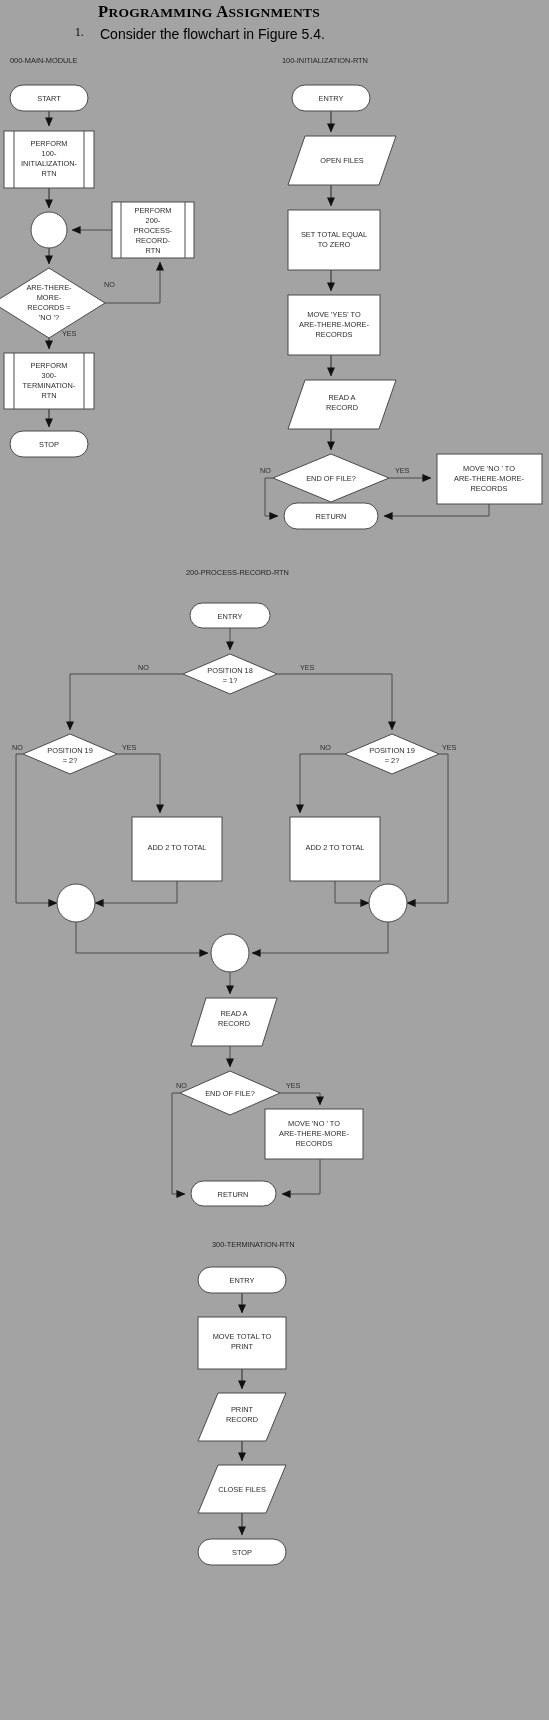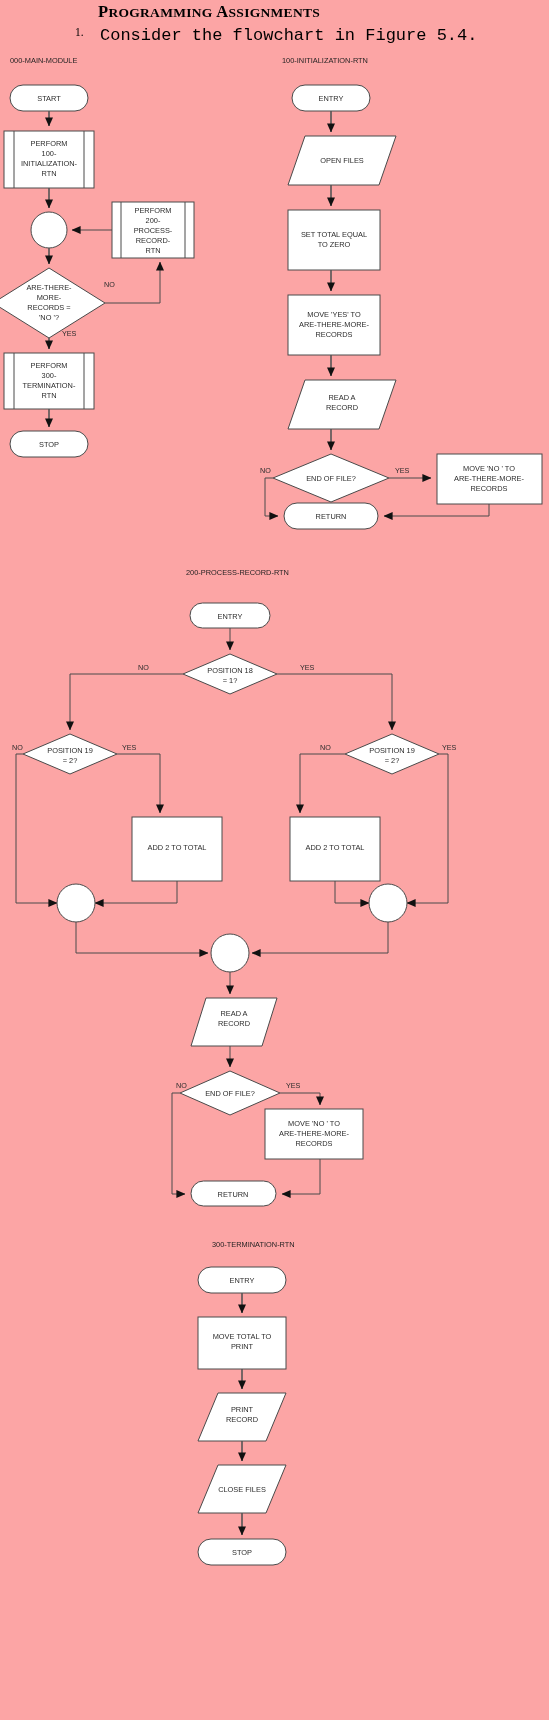--- a/index.html
+++ b/index.html
@@ -12,21 +12,21 @@
     height: 1720px;
     position: relative;
     font-family: "Liberation Sans", sans-serif;
     color: #000000;
     overflow: hidden;
   }
   #page {
     position: relative;
     width: 549px;
     height: 1720px;
-    background: #fca5a5;
+    background: #a3a3a3;
   }
   .head-block {
     position: absolute;
     left: 0; top: 0;
     width: 549px;
   }
   .section-title {
     position: absolute;
     left: 98px;
     top: 2px;
@@ -41,22 +41,22 @@
     position: absolute;
     left: 75px;
     top: 26px;
     font-family: "Liberation Serif", serif;
     font-size: 11.5px;
   }
   .q-text {
     position: absolute;
     left: 100px;
     top: 26px;
-    font-family: Liberation Mono, monospace;
-    font-size: 17px;
+    font-family: Liberation Sans, sans-serif;
+    font-size: 14px;
     white-space: nowrap;
   }
   svg.flow {
     position: absolute;
     left: 0;
     top: 0;
     display: block;
   }
   svg text {
     font-family: "Liberation Sans", sans-serif;

